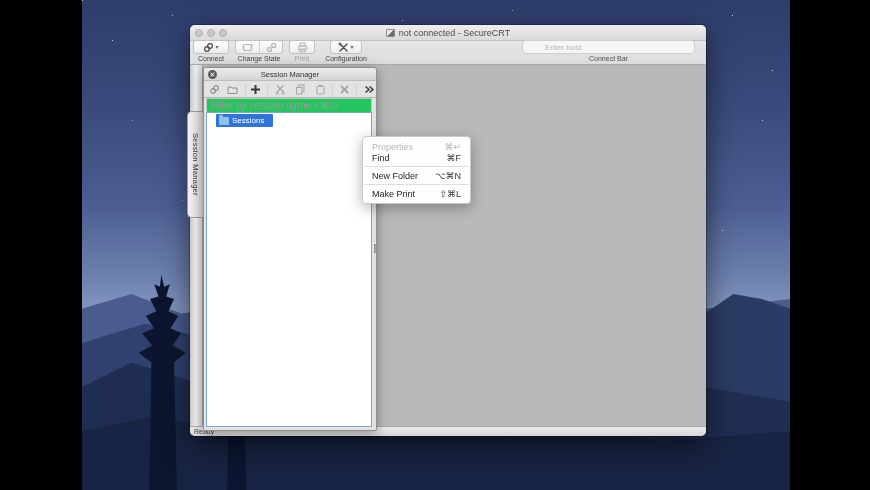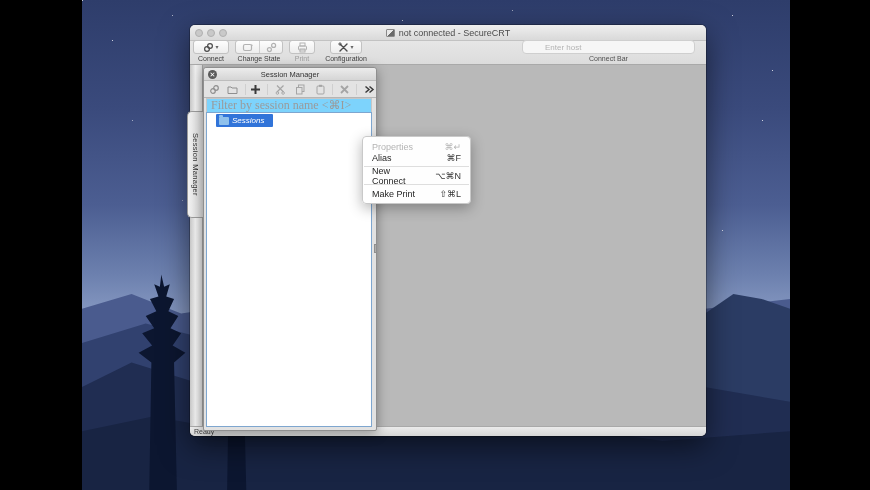--- a/index.html
+++ b/index.html
@@ -66,24 +66,24 @@
   .panel{position:absolute;left:13px;top:2px;width:174px;height:364px;background:#e2e2e2;
     border:1px solid #8f8f8f;border-radius:3px 3px 2px 2px;box-shadow:0 3px 12px rgba(0,0,0,.35);z-index:5;}
   .panel-header{position:absolute;left:0;top:0;right:0;height:13px;background:linear-gradient(#ececec,#d5d5d5);
     border-bottom:1px solid #bdbdbd;border-radius:3px 3px 0 0;display:flex;align-items:center;justify-content:center;}
   .panel-close{position:absolute;left:4px;top:2px;width:9px;height:9px;border-radius:50%;background:#5a5a5a;
     color:#fff;font-size:7px;line-height:9px;text-align:center;}
   .panel-title{font-size:7.5px;color:#333;}
   .panel-toolbar{position:absolute;left:0;top:13px;right:0;height:17px;background:#e3e3e3;border-bottom:1px solid #b5b5b5;}
   .pt-icon{position:absolute;top:3px;width:11px;height:11px;display:flex;align-items:center;justify-content:center;}
   .pt-sep{position:absolute;top:3px;width:1px;height:11px;background:#cfcfcf;}
-  .panel-filter{position:absolute;left:2px;top:30px;width:166px;height:14px;background:#7dd3fc;border:1px solid #c6c6c6;border-bottom:none;
-    font-size:12px;color:#555;padding:0 4px;outline:none;font-family:Liberation Serif, serif;}
+  .panel-filter{position:absolute;left:2px;top:30px;width:166px;height:14px;background:#22c55e;border:1px solid #c6c6c6;border-bottom:none;
+    font-size:10px;color:#555;padding:0 4px;outline:none;}
   .panel-filter::placeholder{color:#9a9a9a;}
-  .panel-list{position:absolute;left:2px;top:44px;width:166px;height:315px;background:#fff;border:1px solid #7ea6cf;font-style:italic;}
+  .panel-list{position:absolute;left:2px;top:44px;width:166px;height:315px;background:#fff;border:1px solid #7ea6cf;}
   .tree-row{position:absolute;left:9px;top:1px;width:57px;height:13px;background:#3174d9;border-radius:1px;
     display:flex;align-items:center;gap:3px;padding:0 3px;}
   .tree-row .label{font-size:8px;color:#fff;}
   .folder-glyph{width:10px;height:8px;position:relative;background:#8fc1ec;border-radius:1px;}
   .folder-glyph::before{content:"";position:absolute;left:0;top:-2px;width:4px;height:2px;background:#8fc1ec;border-radius:1px 1px 0 0;}
   .resize-handle{position:absolute;right:-1px;top:176px;width:3px;height:9px;background:#aeaeae;border:1px solid #8f8f8f;}
 
   
   .ctx-menu{position:absolute;left:172px;top:71px;width:109px;background:rgba(255,255,255,.98);
     border:1px solid #c9c9c9;border-radius:4px;box-shadow:0 4px 14px rgba(0,0,0,.3);padding:4px 0;z-index:10;}
@@ -254,26 +254,26 @@
 
         <div class="resize-handle"></div>
       </div>
 
       <div class="ctx-menu">
         <div class="ctx-item disabled">
           <span>Properties</span>
           <span class="sc">⌘↵</span>
         </div>
         <div class="ctx-item">
-          <span>Alias</span>
+          <span>Find</span>
           <span class="sc">⌘F</span>
         </div>
         <div class="ctx-sep"></div>
         <div class="ctx-item">
-          <span>New Connect</span>
+          <span>New Folder</span>
           <span class="sc">⌥⌘N</span>
         </div>
         <div class="ctx-sep"></div>
         <div class="ctx-item">
           <span>Make Print</span>
           <span class="sc">⇧⌘L</span>
         </div>
       </div>
     </div>
 

